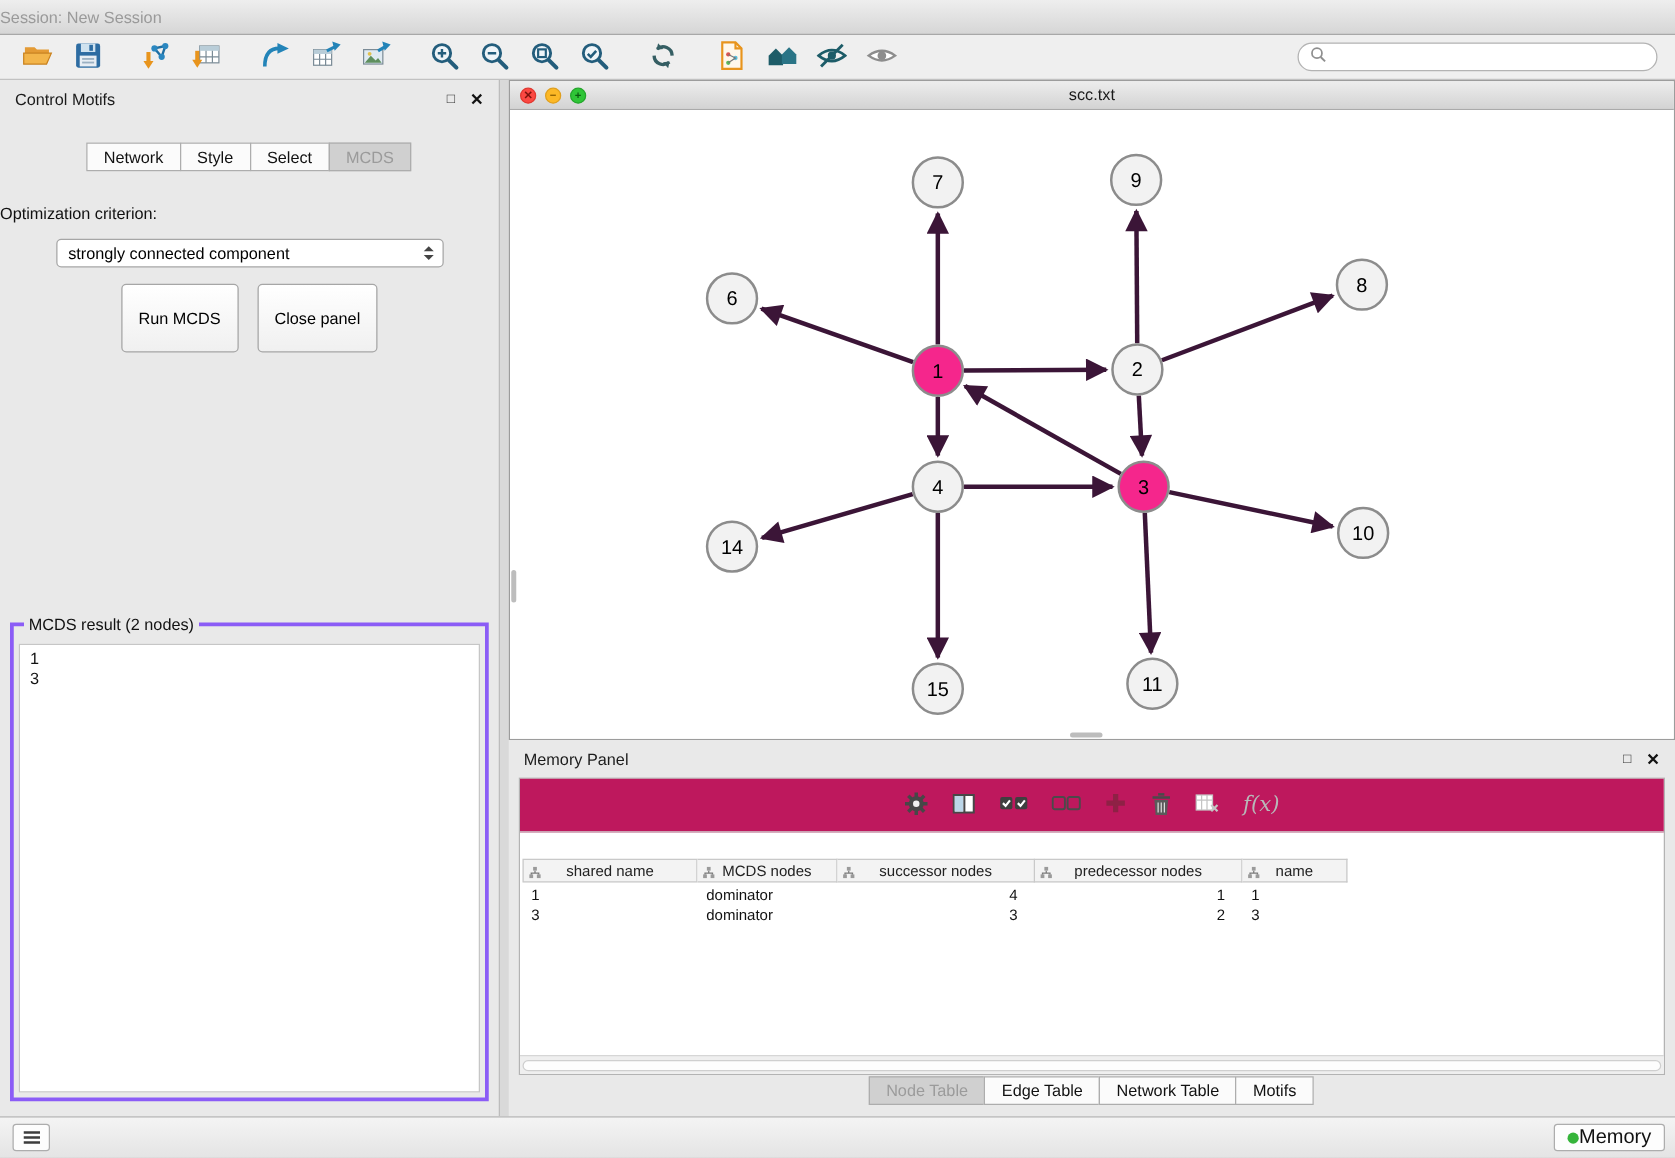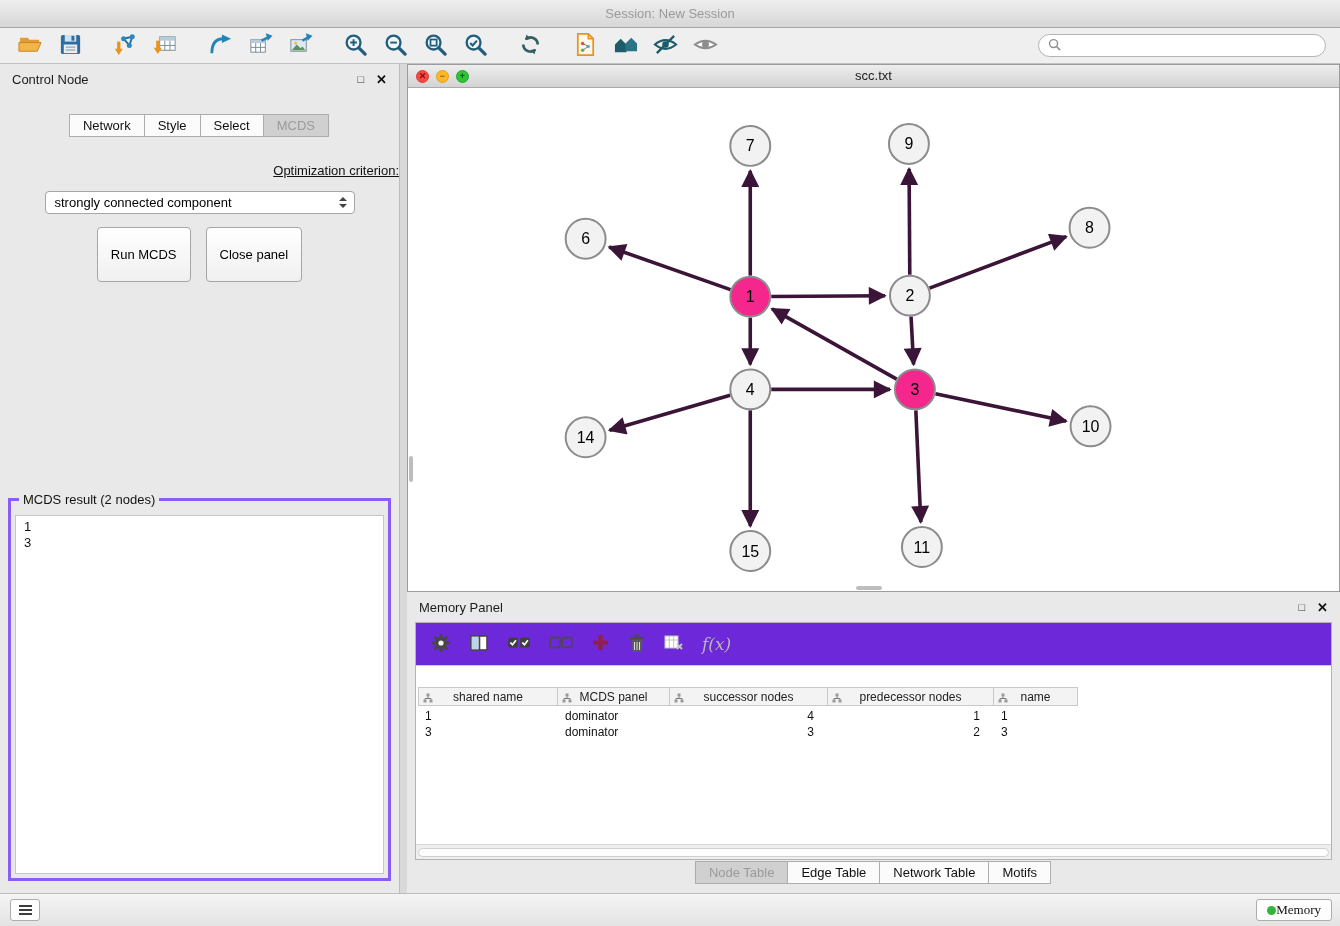--- a/index.html
+++ b/index.html
@@ -3,21 +3,21 @@
 <meta charset="utf-8">
 <style>
   * { box-sizing: border-box; margin: 0; padding: 0; }
   html,body { width:1340px; height:926px; }
   body { font-family:"Liberation Sans", sans-serif; background:#dcdcdc; }
   .app { position:relative; width:1340px; height:926px; background:#d9d9d9; overflow:hidden; }
 
   
   .titlebar { position:absolute; top:0; left:0; right:0; height:28px;
     background:linear-gradient(#eeeeee,#d6d6d6); border-bottom:1px solid #a8a8a8;
-    text-align:center; line-height:28px; font-size:13px; color:#9a9a9a; }
+    line-height:28px; font-size:13px; color:#9a9a9a; }
 
   
   .main-toolbar { position:absolute; top:28px; left:0; right:0; height:36px;
     background:#efefef; border-bottom:1px solid #c2c2c2;
     display:flex; align-items:center; padding:0 10px; }
   .tb-btn { width:40px; height:31px; display:flex; align-items:center; justify-content:center;
     background:none; border:none; cursor:pointer; }
   .tb-btn svg { width:25px; height:25px; }
   .tb-gap { width:15px; }
   .search-box { margin-left:auto; margin-right:4px; width:288px; height:23px;
@@ -29,21 +29,21 @@
   .control-panel { position:absolute; left:0; top:64px; width:400px; bottom:33px;
     background:#e9e9e9; border-right:1px solid #bcbcbc; }
   .panel-header { height:30px; display:flex; align-items:center; padding:0 12px; font-size:13px; color:#1c1c1c; }
   .panel-header .hdr-icons { margin-left:auto; display:flex; gap:12px; align-items:center; }
   .win-float { font-size:11px; color:#333; cursor:pointer; }
   .win-close { font-size:13px; font-weight:bold; color:#111; cursor:pointer; }
   .cp-tabs { display:flex; justify-content:center; margin-top:20px; }
   .tab { padding:3px 13px; font-size:13px; background:#fbfbfb; border:1px solid #adadad;
     margin-left:-1px; color:#111; cursor:pointer; font-family:inherit; }
   .tab.active { background:#d0d0d0; color:#9b9b9b; }
-  .opt-label { margin-top:26px; text-align:right; font-size:13px; color:#111;text-decoration:underline; }
+  .opt-label { margin-top:26px; text-align:left; font-size:13px; color:#111; }
   .combo { width:310px; margin:13px auto 0; height:23px; background:#fff;
     border:1px solid #a6a6a6; border-radius:4px; display:flex; align-items:center;
     justify-content:space-between; padding:0 7px 0 9px; font-size:13px; cursor:pointer; }
   .stepper { display:flex; flex-direction:column; gap:3px; }
   .stepper i { display:block; width:0; height:0; border-left:4px solid transparent; border-right:4px solid transparent; }
   .stepper .up { border-bottom:4px solid #444; }
   .stepper .dn { border-top:4px solid #444; }
   .btn-row { display:flex; justify-content:center; gap:15px; margin-top:13px; }
   .pbtn { padding:19px 13px; font-size:13px; border:1px solid #a6a6a6; border-radius:4px;
     background:linear-gradient(#ffffff,#f0f0f0); cursor:pointer; font-family:inherit; }
@@ -67,22 +67,22 @@
   .light.zoom  { background:#2fc537; border:1px solid #24a52c; color:#0b5d11; }
   .net-canvas { position:absolute; top:23px; left:0; right:0; bottom:0; background:#fff; }
   .net-canvas svg { position:absolute; top:0; left:0; width:100%; height:100%; }
   .vscroll-hint { position:absolute; left:1px; top:368px; width:4px; height:26px; background:#bdbdbd; border-radius:2px; }
   .hscroll-hint { position:absolute; bottom:1px; left:448px; width:26px; height:4px; background:#bdbdbd; border-radius:2px; }
 
   
   .table-panel { position:absolute; left:407px; top:592px; right:0; bottom:33px; background:#e9e9e9; }
   .tp-content { position:absolute; left:8px; right:8px; top:30px; height:238px;
     border:1px solid #b3b3b3; background:#fff; }
-  .tp-toolbar { height:43px; background:#6d28d9; border-bottom:1px solid #cfcfcf;
-    display:flex; align-items:center; padding:0 15px; gap:18px; }
+  .tp-toolbar { height:43px; background:#be185d; border-bottom:1px solid #cfcfcf;
+    display:flex; align-items:center; padding:0 15px; gap:18px;justify-content:center; }
   .tp-tbtn { background:none; border:none; display:flex; align-items:center; cursor:pointer; }
   .fx-label { font-family:"DejaVu Serif", serif; font-style:italic; font-size:17px; color:#b8b8b8; }
   .tp-table { padding:21px 0 0 2px; }
   .tp-thead { display:flex; }
   .th { position:relative; height:19px; background:#f3f3f3; border:1px solid #c9c9c9;
     border-left:none; display:flex; align-items:center; justify-content:center;
     font-size:12px; color:#222; cursor:pointer; }
   .th:first-child { border-left:1px solid #c9c9c9; }
   .th .th-icon { position:absolute; left:4px; top:4px; }
   .tp-rows { margin-top:2px; }
@@ -98,21 +98,21 @@
   
   .statusbar { position:absolute; left:0; right:0; bottom:0; height:33px;
     background:linear-gradient(#f4f4f4,#e4e4e4); border-top:1px solid #bdbdbd; }
   .sb-left { position:absolute; left:10px; top:5px; width:30px; height:22px;
     border:1px solid #adadad; border-radius:3px; background:#fdfdfd;
     display:flex; align-items:center; justify-content:center; cursor:pointer; }
   .hamburger { display:flex; flex-direction:column; gap:2px; }
   .hamburger i { display:block; width:13px; height:2px; background:#3c3c3c; }
   .sb-right { position:absolute; right:8px; top:5px; height:22px; padding:0 10px;
     border:1px solid #adadad; border-radius:3px; background:#fdfdfd;
-    display:flex; align-items:center; gap:0; font-size:13px; color:#111; cursor:pointer;font-family:Liberation Serif, serif; }
+    display:flex; align-items:center; gap:0; font-size:16px; color:#111; cursor:pointer; }
   .mem-dot { width:9px; height:9px; border-radius:50%; background:#35b43a; }
 </style>
 </head>
 <body>
 
 <div class="app">
 
   <div class="titlebar">
     <span>Session: New Session</span>
   </div>
@@ -257,21 +257,21 @@
       <span><svg viewBox="0 0 14 14" width="13" height="13">
             <circle cx="6" cy="6" r="4.3" fill="none" stroke="#8f8f8f" stroke-width="1.5"></circle>
             <line x1="9.2" y1="9.2" x2="13" y2="13" stroke="#8f8f8f" stroke-width="1.7"></line>
           </svg></span>
       <input value="" style="">
     </div>
   </div>
 
   <div class="control-panel">
     <div class="panel-header">
-      <span>Control Node</span>
+      <span>Control Motifs</span>
       <span class="hdr-icons">
         <span class="win-float">□</span>
         <span class="win-close">✕</span>
       </span>
     </div>
     <div class="cp-tabs" id="cp-tabs">
         <button class="tab">Network</button>
         <button class="tab">Style</button>
         <button class="tab">Select</button>
         <button class="tab active">MCDS</button>
@@ -462,21 +462,21 @@
                 </svg></span>
               <span>shared name</span>
             </div>
             <div class="th" style="width: 112px;">
               <span class="th-icon"><svg viewBox="0 0 10 10" width="10" height="10">
                   <rect x="3.5" y="0.5" width="3" height="3" fill="#9a9a9a"></rect>
                   <rect x="0.5" y="6.5" width="3" height="3" fill="#9a9a9a"></rect>
                   <rect x="6.5" y="6.5" width="3" height="3" fill="#9a9a9a"></rect>
                   <path d="M5 3.5v2M5 5.5H2v1M5 5.5h3v1" stroke="#7a7a7a" fill="none"></path>
                 </svg></span>
-              <span>MCDS panel</span>
+              <span>MCDS nodes</span>
             </div>
             <div class="th" style="width: 158px;">
               <span class="th-icon"><svg viewBox="0 0 10 10" width="10" height="10">
                   <rect x="3.5" y="0.5" width="3" height="3" fill="#9a9a9a"></rect>
                   <rect x="0.5" y="6.5" width="3" height="3" fill="#9a9a9a"></rect>
                   <rect x="6.5" y="6.5" width="3" height="3" fill="#9a9a9a"></rect>
                   <path d="M5 3.5v2M5 5.5H2v1M5 5.5h3v1" stroke="#7a7a7a" fill="none"></path>
                 </svg></span>
               <span>successor nodes</span>
             </div>

